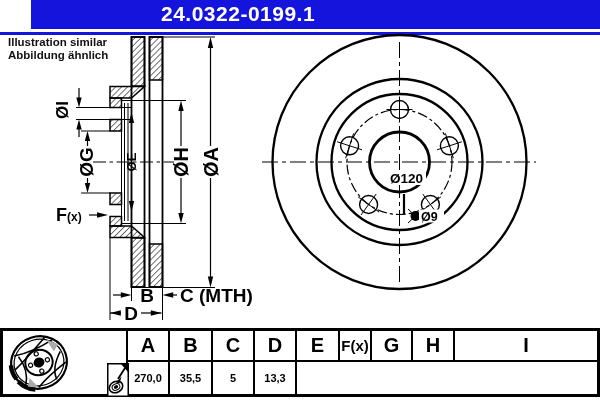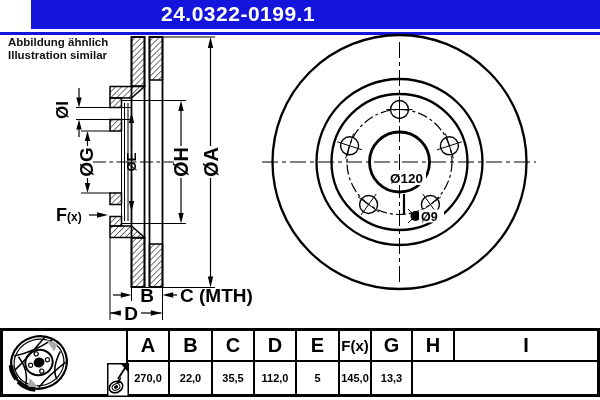--- a/index.html
+++ b/index.html
@@ -30,22 +30,22 @@
 <body>
 
 <div class="screen">
 
   <div class="titlebar">
     <span class="pn">24.0322-0199.1</span>
   </div>
   <div class="bluerule"></div>
 
   <div class="note">
+    <div>Illustration similar</div>
     <div>Abbildung ähnlich</div>
-    <div>Illustration similar</div>
   </div>
 
   <svg class="draw" width="600" height="400" viewBox="0 0 600 400">
     <defs>
       <pattern id="h" width="4.2" height="4.2" patternUnits="userSpaceOnUse" patternTransform="rotate(45)">
         <line x1="0" y1="0" x2="0" y2="4.2" stroke="#000" stroke-width="1.1"></line>
       </pattern>
     </defs>
 
     <g stroke="#000">
@@ -227,21 +227,18 @@
       <div class="th">A</div>
       <div class="th">B</div>
       <div class="th">C</div>
       <div class="th">D</div>
       <div class="th">E</div>
       <div class="th fx">F(x)</div>
       <div class="th">G</div>
       <div class="th">H</div>
       <div class="th">I</div>
       <div class="td">270,0</div>
-      <div class="td">22,0</div>
       <div class="td">35,5</div>
-      <div class="td">112,0</div>
       <div class="td">5</div>
-      <div class="td">145,0</div>
       <div class="td">13,3</div>
     </div>
   </div>
 </div>
 
 </body></html>

